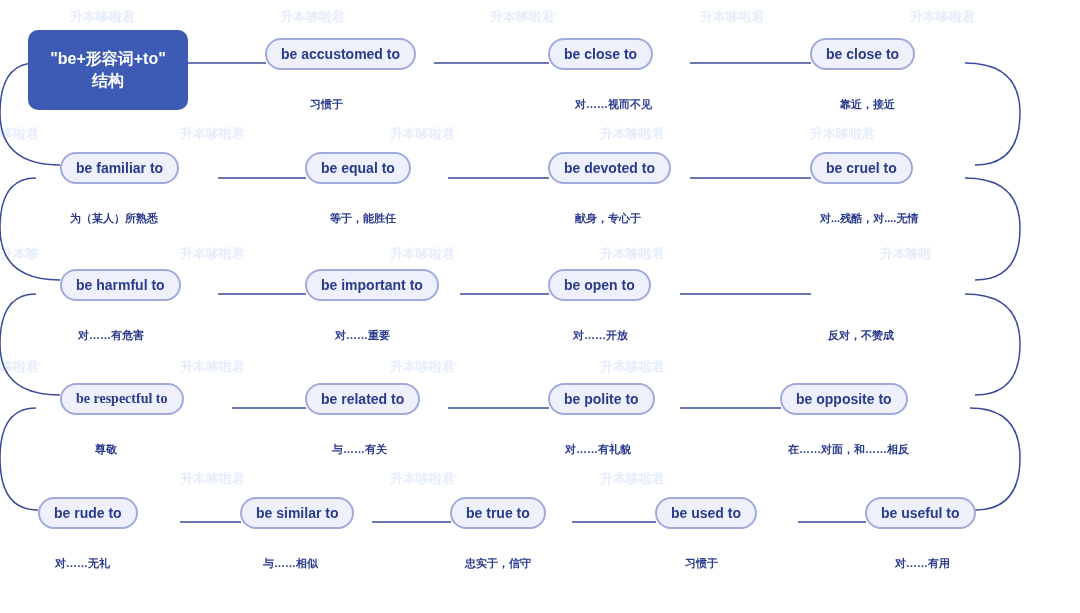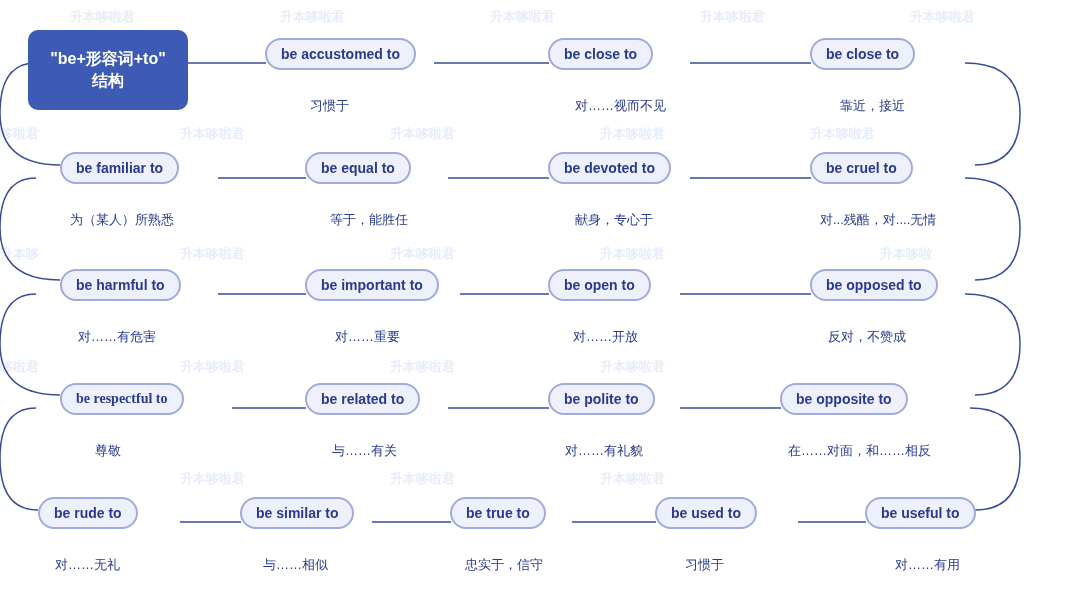--- a/index.html
+++ b/index.html
@@ -63,24 +63,25 @@
       white-space: nowrap;
       z-index: 2;
       display: flex;
       align-items: center;
       justify-content: center;
     }
 
     
     .label {
       position: absolute;
-      font-size: 13px;
+      font-size: 11px;
       color: #2a3a8c;
       z-index: 2;
       white-space: nowrap;
+      font-weight: bold;
     }
 
     
     .connectors {
       position: absolute;
       top: 0; left: 0;
       width: 1080px;
       height: 613px;
       z-index: 1;
       pointer-events: none;
@@ -177,21 +178,20 @@
     <div class="pill" style="left: 548px; top: 152px;">be devoted to</div>
     <div class="label" style="left: 575px; top: 211px;">献身，专心于</div>
     <div class="pill" style="left: 810px; top: 152px;">be cruel to</div>
     <div class="label" style="left: 820px; top: 211px;">对...残酷，对....无情</div>
     <div class="pill" style="left: 60px; top: 269px;">be harmful to</div>
     <div class="label" style="left: 78px; top: 328px;">对……有危害</div>
     <div class="pill" style="left: 305px; top: 269px;">be important to</div>
     <div class="label" style="left: 335px; top: 328px;">对……重要</div>
     <div class="pill" style="left: 548px; top: 269px;">be open to</div>
     <div class="label" style="left: 573px; top: 328px;">对……开放</div>
-    <div class="pill" style="left: 810px; top: 269px;">be opposed to</div>
     <div class="label" style="left: 828px; top: 328px;">反对，不赞成</div>
     <div class="pill" style="left: 60px; top: 383px; font-family: Liberation Serif, serif;">be respectful to</div>
     <div class="label" style="left: 95px; top: 442px;">尊敬</div>
     <div class="pill" style="left: 305px; top: 383px;">be related to</div>
     <div class="label" style="left: 332px; top: 442px;">与……有关</div>
     <div class="pill" style="left: 548px; top: 383px;">be polite to</div>
     <div class="label" style="left: 565px; top: 442px;">对……有礼貌</div>
     <div class="pill" style="left: 780px; top: 383px;">be opposite to</div>
     <div class="label" style="left: 788px; top: 442px;">在……对面，和……相反</div>
     <div class="pill" style="left: 38px; top: 497px;">be rude to</div>

